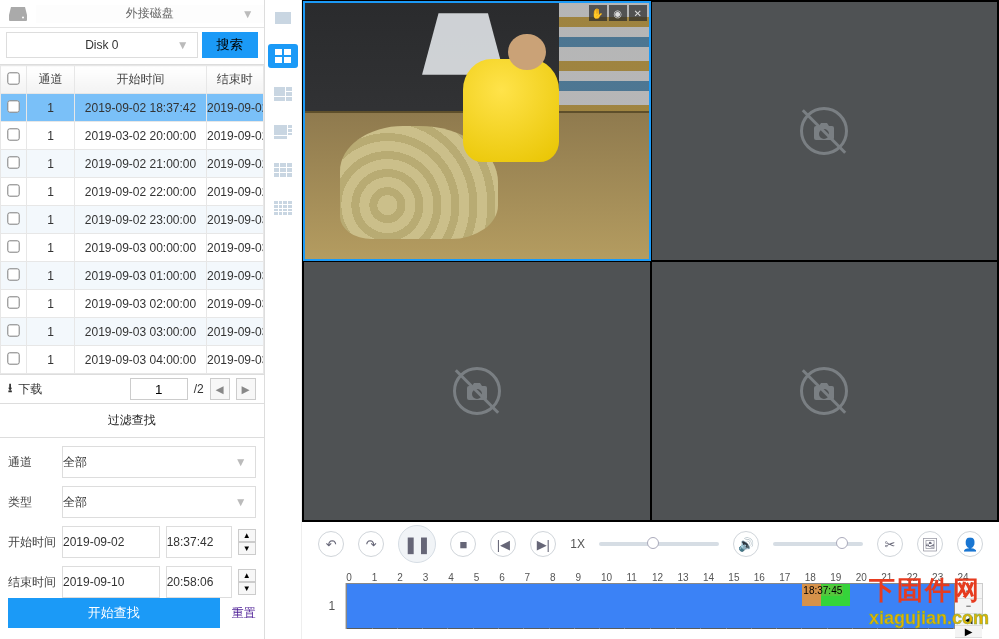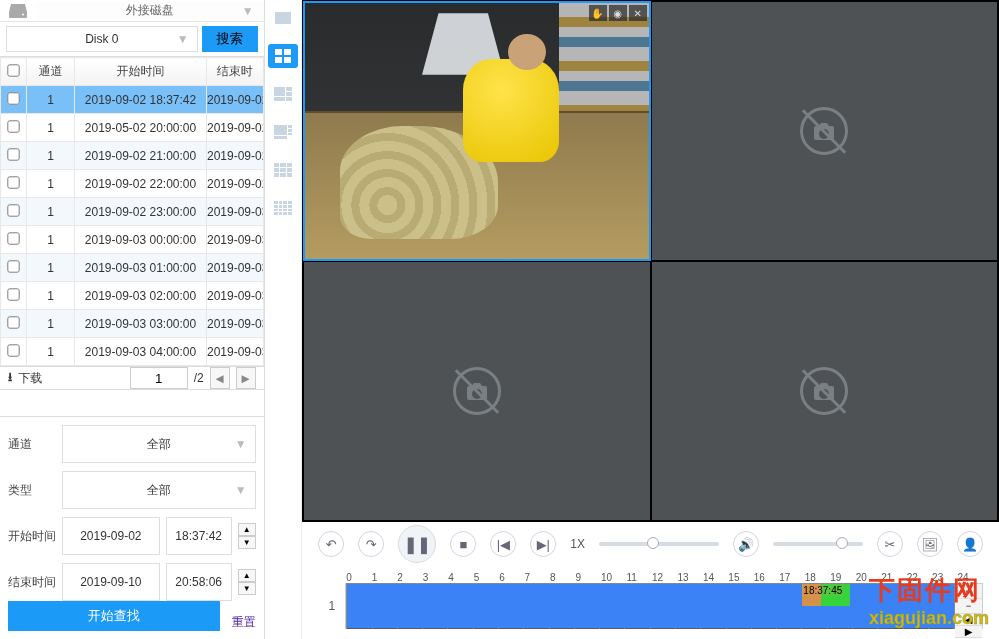--- a/index.html
+++ b/index.html
@@ -37,27 +37,27 @@
 .dl-row .nav-btn { width: 20px; height: 22px; border: 1px solid #ccc; background: #f7f7f7; color: #888; }
 
 .tabs { display: flex; height: 34px; border-bottom: 1px solid #ddd; }
 .tab { flex: 1; display: flex; align-items: center; justify-content: center; cursor: pointer; }
 .tab.inactive { background: #efefef; color: #777; }
 .tab.active { background: #fff; color: #222; }
 
 .form { padding: 8px 8px 0 8px; display: flex; flex-direction: column; gap: 8px; }
 .form-row { display: flex; align-items: center; gap: 6px; }
 .form-row .lbl { width: 48px; color: #444; }
-.form-row .field { flex: 1; height: 38px; border: 1px solid #ddd; display: flex; align-items: center; justify-content: center; position: relative; }
+.form-row .field { flex: 1; height: 32px; border: 1px solid #ddd; display: flex; align-items: center; position: relative; }
 .form-row .field .chev { position: absolute; right: 8px; color: #bbb; }
 .form-row .field.small { flex: 0 0 66px; }
 .stepper { width: 18px; display: flex; flex-direction: column; }
 .stepper button { height: 13px; line-height: 10px; font-size: 8px; border: 1px solid #ccc; background: #f7f7f7; padding: 0; }
 
-.form-actions { display: flex; align-items: flex-end; gap: 12px; padding: 0 8px 8px 8px; }
+.form-actions { display: flex; align-items: center; gap: 12px; padding: 0 8px 8px 8px; }
 .btn-primary { flex: 1; height: 30px; background: #1b9af7; color: #fff; border: none; font-size: 13px; }
 .link { color: #4c1d95; cursor: pointer; }
 
 
 .strip { width: 42px; background: #fff; border-right: 1px solid #eee; display: flex; flex-direction: column; align-items: center; padding-top: 6px; gap: 14px; }
 .strip .layout-btn { width: 30px; height: 24px; border-radius: 3px; display: flex; align-items: center; justify-content: center; color: #c9d6e2; }
 .strip .layout-btn.active { background: #1b9af7; color: #fff; }
 .layout-1 { width: 16px; height: 12px; background: currentColor; }
 .layout-4 { width: 16px; height: 14px; display: grid; grid-template: 1fr 1fr / 1fr 1fr; gap: 2px; }
 .layout-4 i { background: currentColor; }
@@ -156,21 +156,21 @@
         <tbody id="tbody">
             <tr class="sel">
               <td class="col-chk"><input type="checkbox" style=""></td>
               <td class="col-ch">1</td>
               <td class="col-start">2019-09-02 18:37:42</td>
               <td>2019-09-02</td>
             </tr>
             <tr>
               <td class="col-chk"><input type="checkbox" style=""></td>
               <td class="col-ch">1</td>
-              <td class="col-start">2019-05-02 20:00:00</td>
+              <td class="col-start">2019-03-02 20:00:00</td>
               <td>2019-09-02</td>
             </tr>
             <tr class="even">
               <td class="col-chk"><input type="checkbox" style=""></td>
               <td class="col-ch">1</td>
               <td class="col-start">2019-09-02 21:00:00</td>
               <td>2019-09-02</td>
             </tr>
             <tr>
               <td class="col-chk"><input type="checkbox" style=""></td>
@@ -222,20 +222,21 @@
       <span class="dl-icon">⭳</span>
       <span>下载</span>
       <span style="flex:1"></span>
       <input class="page-input" value="1" style="">
       <span>/2</span>
       <button class="nav-btn">◄</button>
       <button class="nav-btn">►</button>
     </div>
 
     <div class="tabs">
+      <div class="tab active">过滤查找</div>
     </div>
 
     <div class="form">
       <div class="form-row">
         <span class="lbl">通道</span>
         <div class="field">
           <span>全部</span>
           <span class="chev">▼</span>
         </div>
       </div>

